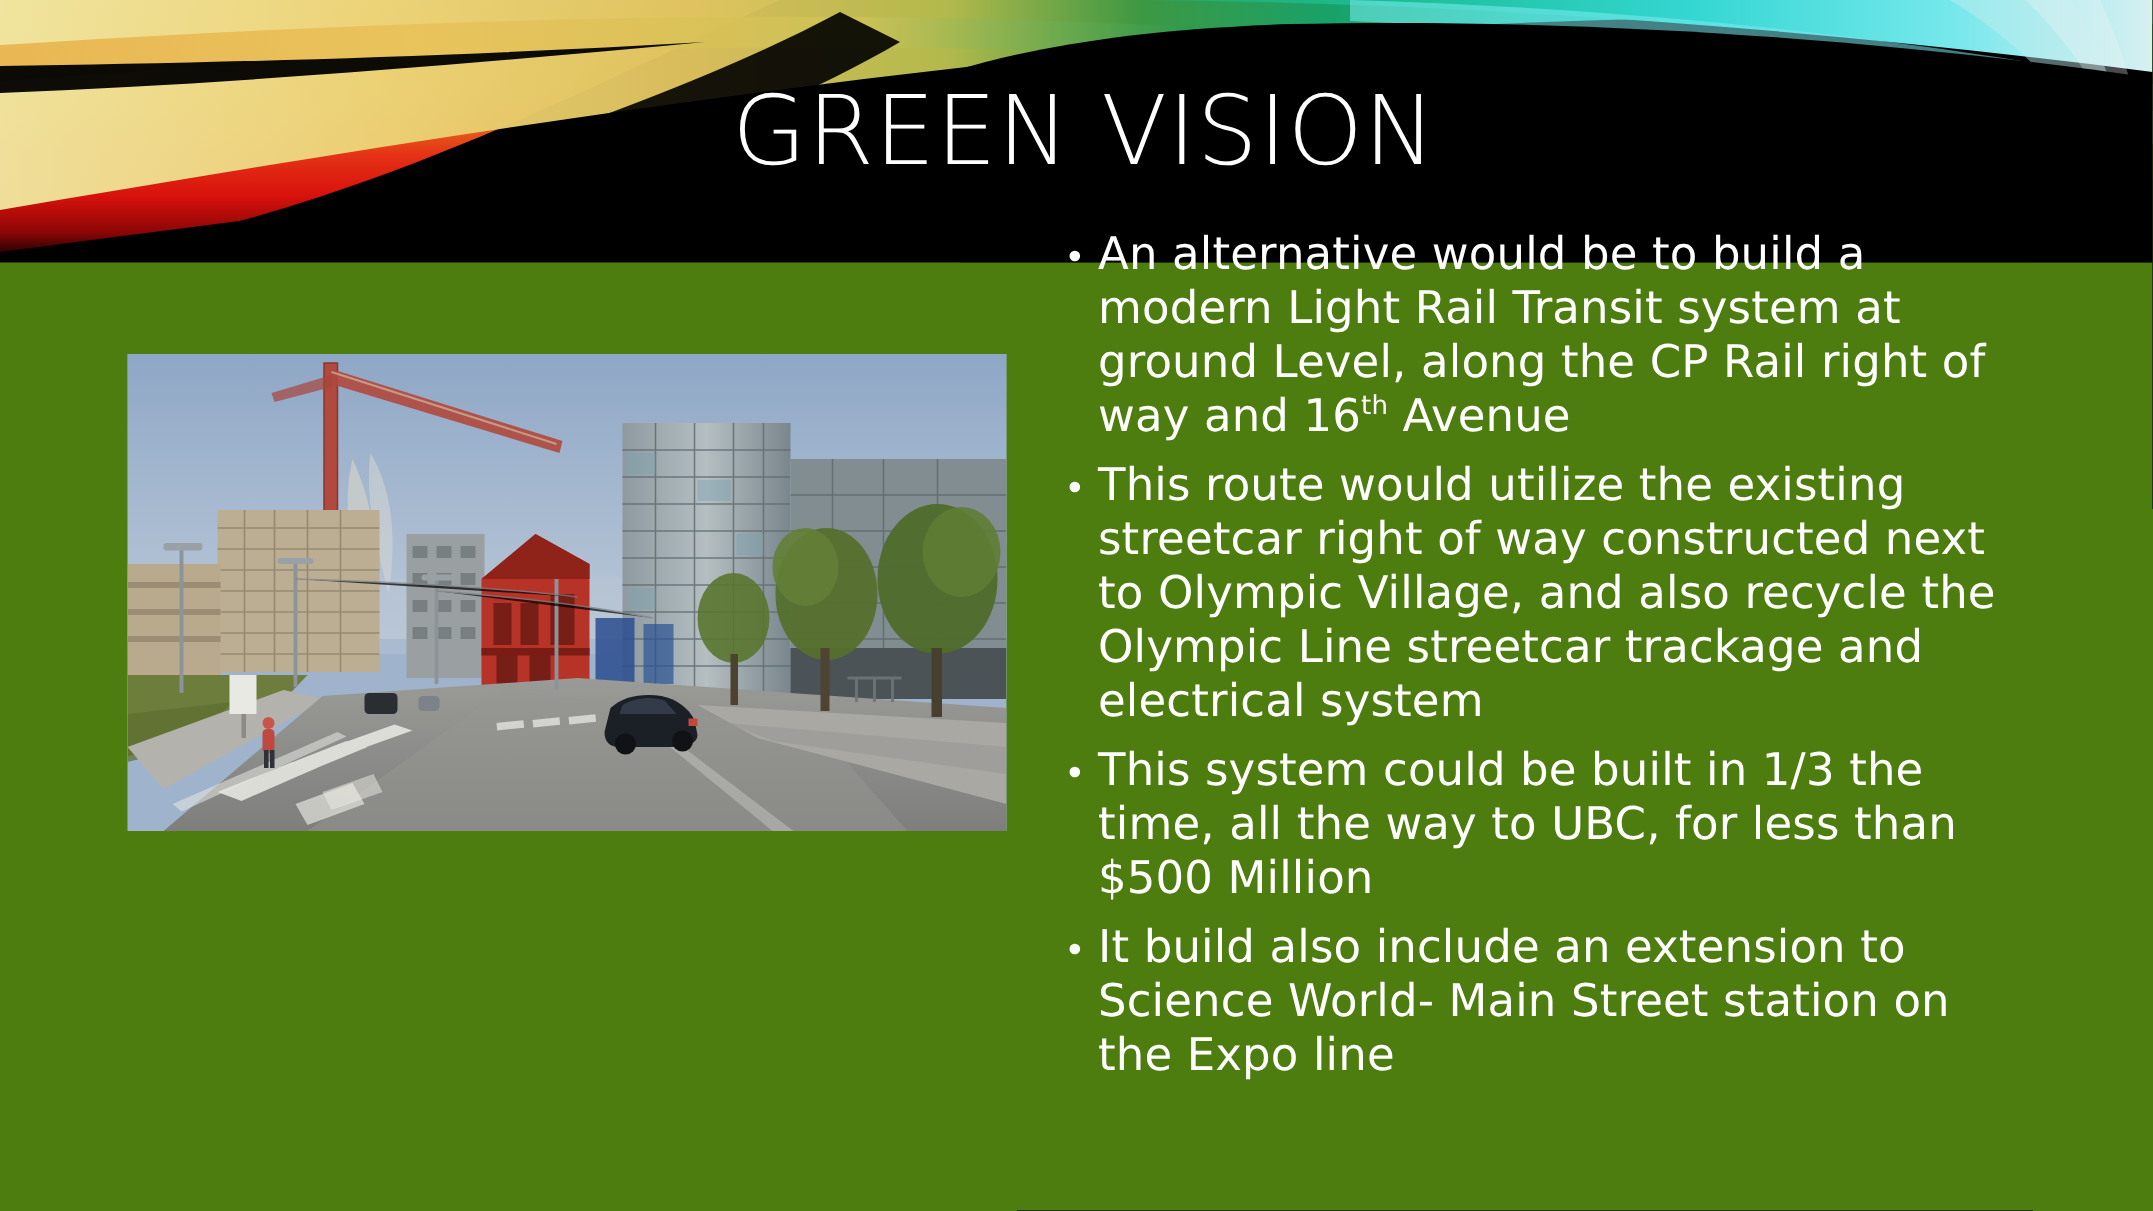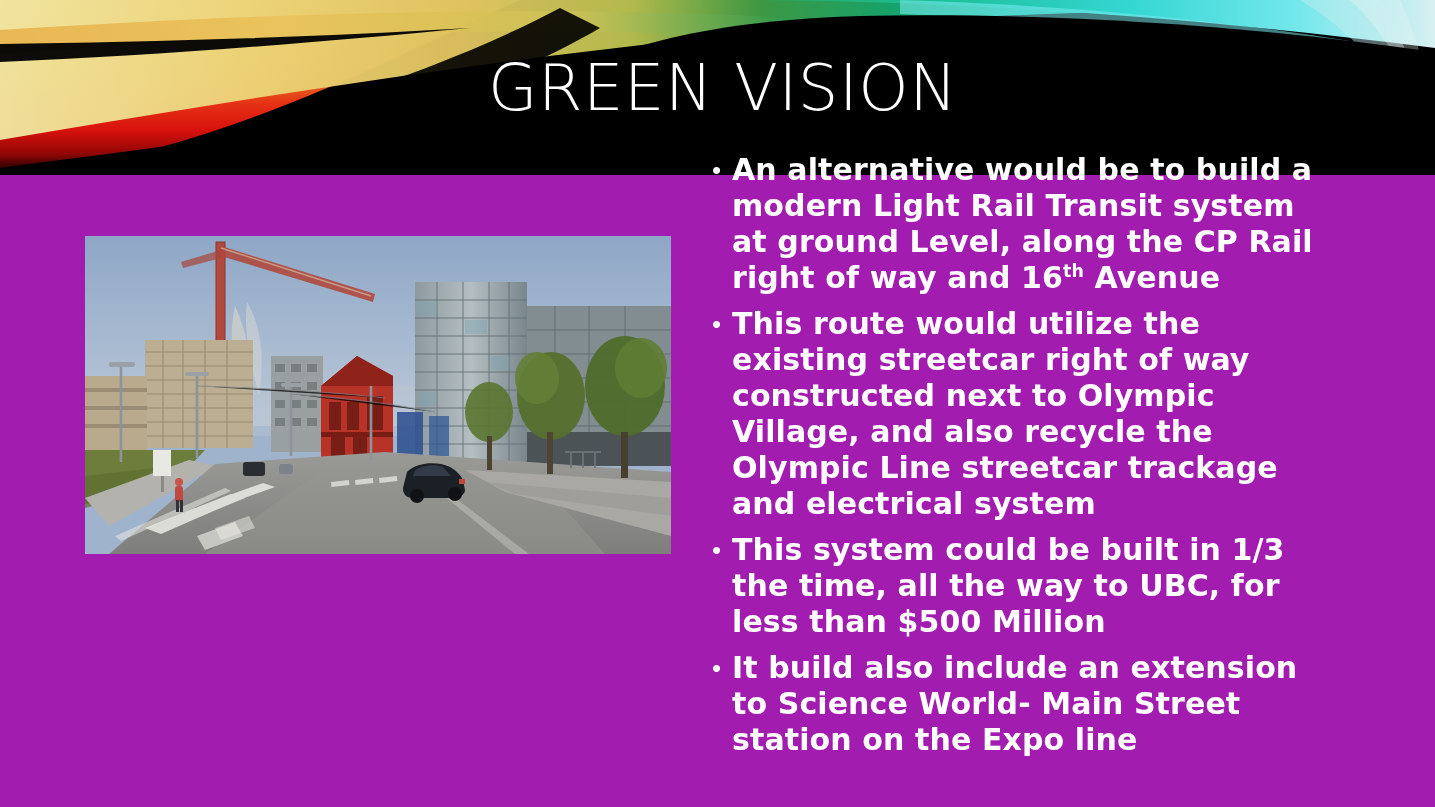--- a/index.html
+++ b/index.html
@@ -11,21 +11,21 @@
     width: 1435px;
     height: 807px;
     overflow: hidden;
     font-family: "Liberation Sans", sans-serif;
   }
 
   #slide {
     position: relative;
     width: 1435px;
     height: 807px;
-    background: #a21caf;
+    background: #4d7c0f;
     overflow: hidden;
   }
 
   
   #banner {
     position: absolute;
     left: 0;
     top: 0;
     width: 1435px;
     height: 175px;
@@ -81,21 +81,21 @@
     color: #ffffff;
     text-align: left;
     padding-left: 6px;
     box-sizing: border-box;
   }
   .bullet-text {
     flex: 1 1 auto;
     color: #ffffff;
     font-size: 30px;
     line-height: 36px;
-    font-weight: 700;
+    font-weight: 400;
     font-family: "DejaVu Sans", sans-serif;
     letter-spacing: 0.1px;
   }
   .bullet-text sup {
     font-size: 0.58em;
     vertical-align: super;
     line-height: 0;
   }
 </style>
 </head>

